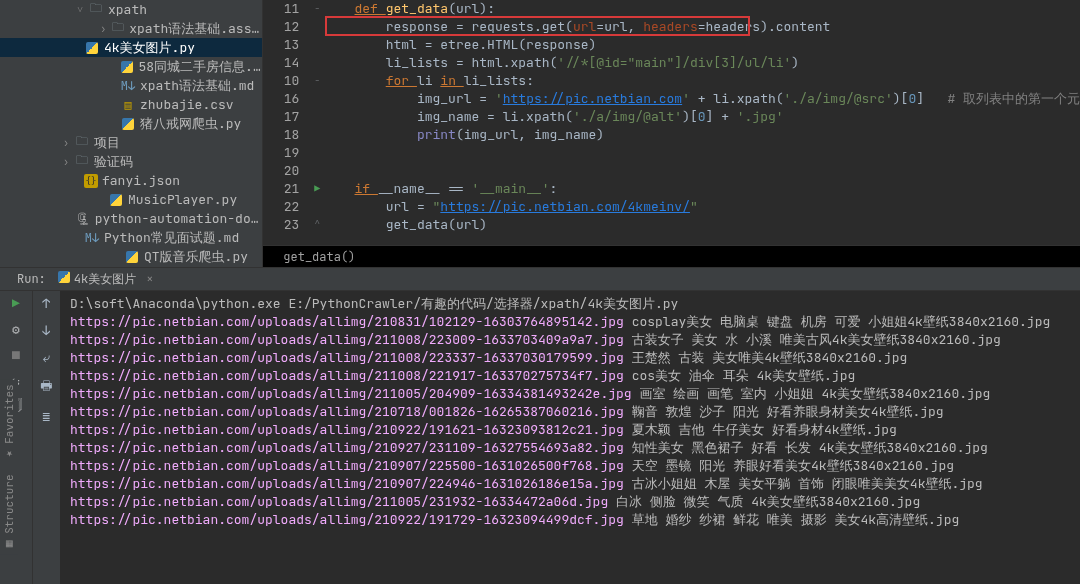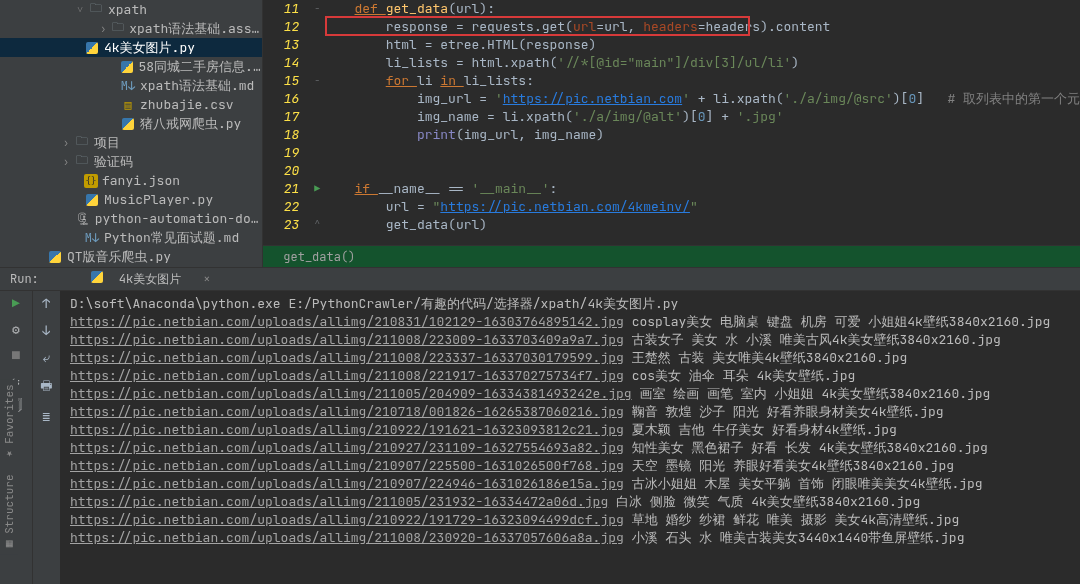--- a/index.html
+++ b/index.html
@@ -10,44 +10,44 @@
 .tree-item .arrow { width: 16px; text-align: center; color: #888; font-size: 10px; }
 .tree-item .ico { width: 16px; height: 16px; display: inline-flex; align-items: center; justify-content: center; margin-right: 4px; font-size: 12px; }
 .tree-item.selected { background: #0d293e; color: #fff; }
 .tree-item .label { overflow: hidden; text-overflow: ellipsis; }
 .ico.folder { color: #87939a; }
 .ico.py::before { content: ""; width: 12px; height: 12px; background: linear-gradient(135deg,#3776ab 50%,#ffd43b 50%); border-radius: 2px; display:inline-block;}
 .ico.md { color: #6e9cbe; }
 .ico.csv { color: #c19c00; }
 .ico.json { background:#c19c00; color:#2b2b2b; font-size:9px; border-radius:2px; width:14px; height:14px;}
 .editor-panel { flex: 1; background: #2b2b2b; display: flex; flex-direction: column; }
-.gutter { width: 48px; text-align: right; color: #fde047; padding-right: 12px; font-style: italic; }
+.gutter { width: 48px; text-align: right; color: #a3a3a3; padding-right: 12px; }
 .code-row { display: flex; height: 18px; line-height: 18px; white-space: pre; }
 .code-content { flex: 1; }
 .kw { color: #cc7832; text-decoration: underline; }
 .fn { color: #ffc66d; }
 .str { color: #6a8759; }
 .str-link { color: #287bde; text-decoration: underline; }
 .builtin { color: #8888c6; }
 .num { color: #6897bb; }
 .comment { color: #808080; text-align: right; }
 .named { color: #aa4926; }
 .highlight-box { border: 2px solid #d73a3a; position: absolute; pointer-events: none; }
 .fold { color: #606366; width: 12px; display: inline-block; text-align: center; font-size: 10px;}
 .play-gutter { color: #499c54; font-size: 10px; }
-.breadcrumb { height: 22px; background: #14532d; color: #a0a0a0; padding-left: 20px; line-height: 22px; font-size: 12px; border-top: 1px solid #323232;}
-.run-header { height: 24px; background: #3c3f41; display: flex; align-items: center; padding-left: 10px; border-top: 1px solid #323232; border-bottom: 1px solid #323232;}
-.run-header .tab { display: flex; align-items: center; gap: 16px; color: #bbb; font-size: 12px; margin-left: 40px; }
+.breadcrumb { height: 22px; background: #000000; color: #a0a0a0; padding-left: 20px; line-height: 22px; font-size: 12px; border-top: 1px solid #323232;}
+.run-header { height: 24px; background: #3c3f41; display: flex; align-items: center; padding-left: 17px; border-top: 1px solid #323232; border-bottom: 1px solid #323232;}
+.run-header .tab { display: flex; align-items: center; gap: 4px; color: #bbb; font-size: 12px; }
 .run-header .close { margin-left: 6px; color: #888; }
 .console-area { display: flex; height: calc(584px - 267px - 24px); }
 .console-toolbar { width: 32px; background: #3c3f41; display: flex; flex-direction: column; align-items: center; padding-top: 4px; gap: 10px; }
 .console-toolbar .tbtn { width: 16px; height: 16px; color: #afb1b3; font-size: 13px; display:flex; align-items:center; justify-content:center;}
 .console-subtool { width: 28px; background: #3c3f41; display: flex; flex-direction: column; align-items: center; padding-top: 4px; gap: 10px; border-left:1px solid #323232;}
 .console-out { flex: 1; background: #2b2b2b; padding: 4px 10px; overflow: hidden; line-height: 18px; white-space: nowrap; }
-.console-out .link { color: #a3a3a3; text-decoration: underline; }
+.console-out .link { color: #f0abfc; }
 .console-out .plain { color: #bbbbbb; }
 .side-tabs { position: absolute; left: 0; top: 380px; writing-mode: vertical-rl; transform: rotate(180deg); color: #8a8a8a; font-size: 11px; display: flex; gap: 14px; padding: 4px 2px; background: #3c3f41; }
 .side-tabs span { display:flex; align-items:center; gap:4px;}
 .run-label { position: absolute; left: 6px; top: 270px; color: #bbb; font-size: 12px; }
 </style>
 </head>
 <body>
 
 <div class="top-panel">
   <div class="tree-panel" id="tree">
@@ -94,53 +94,53 @@
       <div class="tree-item" style="padding-left: 58px;">
         <span class="arrow">›</span>
         <span class="ico folder">🗀</span>
         <span class="label">验证码</span>
       </div>
       <div class="tree-item" style="padding-left: 68px;">
         <span class="arrow"></span>
         <span class="ico json">{}</span>
         <span class="label">fanyi.json</span>
       </div>
-      <div class="tree-item" style="padding-left: 68px;">
+      <div class="tree-item" style="padding-left: 92px;">
         <span class="arrow"></span>
         <span class="ico py"></span>
         <span class="label">MusicPlayer.py</span>
       </div>
       <div class="tree-item" style="padding-left: 68px;">
         <span class="arrow"></span>
         <span class="ico">🗜</span>
         <span class="label">python-automation-docs-master吴老板doc自动化.zip</span>
       </div>
       <div class="tree-item" style="padding-left: 68px;">
         <span class="arrow"></span>
         <span class="ico md">M↓</span>
         <span class="label">Python常见面试题.md</span>
       </div>
-      <div class="tree-item" style="padding-left: 31px;">
+      <div class="tree-item" style="padding-left: 108px;">
         <span class="arrow"></span>
         <span class="ico py"></span>
         <span class="label">QT版音乐爬虫.py</span>
       </div>
       <div class="tree-item" style="padding-left: 68px;">
         <span class="arrow"></span>
         <span class="label">vip视频.py</span>
       </div>
     </div>
   <div class="editor-panel">
     <div id="code-lines" style="position:relative; flex:1;">
         <div class="code-row"><span class="gutter">11</span><span class="fold">-</span><span class="code-content">    <span class="kw">def </span><span class="fn">get_data</span>(url):</span></div>
         <div class="code-row"><span class="gutter">12</span><span class="fold"></span><span class="code-content">        response = requests.get(<span class="named">url</span>=url, <span class="named">headers</span>=headers).content</span></div>
         <div class="highlight-box" style="left: 62px; top: 16px; width: 425px; height: 20px;"></div>
         <div class="code-row"><span class="gutter">13</span><span class="fold"></span><span class="code-content">        html = etree.HTML(response)</span></div>
         <div class="code-row"><span class="gutter">14</span><span class="fold"></span><span class="code-content">        li_lists = html.xpath(<span class="str">'//*[@id="main"]/div[3]/ul/li'</span>)</span></div>
-        <div class="code-row"><span class="gutter">15</span><span class="fold">-</span><span class="code-content">        <span class="kw">for </span>li <span class="kw">in </span>li_lists:</span></div>
+        <div class="code-row"><span class="gutter">10</span><span class="fold">-</span><span class="code-content">        <span class="kw">for </span>li <span class="kw">in </span>li_lists:</span></div>
         <div class="code-row"><span class="gutter">16</span><span class="fold"></span><span class="code-content">            img_url = <span class="str">'</span><span class="str-link">https://pic.netbian.com</span><span class="str">'</span> + li.xpath(<span class="str">'./a/img/@src'</span>)[<span class="num">0</span>]   <span class="comment"># 取列表中的第一个元</span></span></div>
         <div class="code-row"><span class="gutter">17</span><span class="fold"></span><span class="code-content">            img_name = li.xpath(<span class="str">'./a/img/@alt'</span>)[<span class="num">0</span>] + <span class="str">'.jpg'</span></span></div>
         <div class="code-row"><span class="gutter">18</span><span class="fold"></span><span class="code-content">            <span class="builtin">print</span>(img_url, img_name)</span></div>
         <div class="code-row"><span class="gutter">19</span><span class="fold"></span><span class="code-content"></span></div>
         <div class="code-row"><span class="gutter">20</span><span class="fold"></span><span class="code-content"></span></div>
         <div class="code-row"><span class="gutter">21</span><span class="fold"><span class="play-gutter">▶</span></span><span class="code-content">    <span class="kw">if </span>__name__ == <span class="str">'__main__'</span>:</span></div>
         <div class="code-row"><span class="gutter">22</span><span class="fold"></span><span class="code-content">        url = <span class="str">"</span><span class="str-link">https://pic.netbian.com/4kmeinv/</span><span class="str">"</span></span></div>
         <div class="code-row"><span class="gutter">23</span><span class="fold">^</span><span class="code-content">        get_data(url)</span></div>
       </div>
     <div class="breadcrumb">get_data()</div>
@@ -178,20 +178,19 @@
       <div><span class="link">https://pic.netbian.com/uploads/allimg/211008/223337-16337030179599.jpg</span> <span class="plain">王楚然 古装 美女唯美4k壁纸3840x2160.jpg</span></div>
       <div><span class="link">https://pic.netbian.com/uploads/allimg/211008/221917-163370275734f7.jpg</span> <span class="plain">cos美女 油伞 耳朵 4k美女壁纸.jpg</span></div>
       <div><span class="link">https://pic.netbian.com/uploads/allimg/211005/204909-16334381493242e.jpg</span> <span class="plain">画室 绘画 画笔 室内 小姐姐 4k美女壁纸3840x2160.jpg</span></div>
       <div><span class="link">https://pic.netbian.com/uploads/allimg/210718/001826-16265387060216.jpg</span> <span class="plain">鞠音 敦煌 沙子 阳光 好看养眼身材美女4k壁纸.jpg</span></div>
       <div><span class="link">https://pic.netbian.com/uploads/allimg/210922/191621-16323093812c21.jpg</span> <span class="plain">夏木颖 吉他 牛仔美女 好看身材4k壁纸.jpg</span></div>
       <div><span class="link">https://pic.netbian.com/uploads/allimg/210927/231109-16327554693a82.jpg</span> <span class="plain">知性美女 黑色裙子 好看 长发 4k美女壁纸3840x2160.jpg</span></div>
       <div><span class="link">https://pic.netbian.com/uploads/allimg/210907/225500-1631026500f768.jpg</span> <span class="plain">天空 墨镜 阳光 养眼好看美女4k壁纸3840x2160.jpg</span></div>
       <div><span class="link">https://pic.netbian.com/uploads/allimg/210907/224946-1631026186e15a.jpg</span> <span class="plain">古冰小姐姐 木屋 美女平躺 首饰 闭眼唯美美女4k壁纸.jpg</span></div>
       <div><span class="link">https://pic.netbian.com/uploads/allimg/211005/231932-16334472a06d.jpg</span> <span class="plain">白冰 侧脸 微笑 气质 4k美女壁纸3840x2160.jpg</span></div>
       <div><span class="link">https://pic.netbian.com/uploads/allimg/210922/191729-16323094499dcf.jpg</span> <span class="plain">草地 婚纱 纱裙 鲜花 唯美 摄影 美女4k高清壁纸.jpg</span></div>
-      <div><span class="link">https://pic.netbian.com/uploads/allimg/211008/230920-16337057606a8a.jpg</span> <span class="plain">小溪 石头 水 唯美古装美女3440x1440带鱼屏壁纸.jpg</span></div>
     </div>
 </div>
 
 <div class="side-tabs">
   <span>▦ <span>Structure</span></span>
   <span>★ <span>Favorites</span></span>
 </div>
 
 </body></html>

